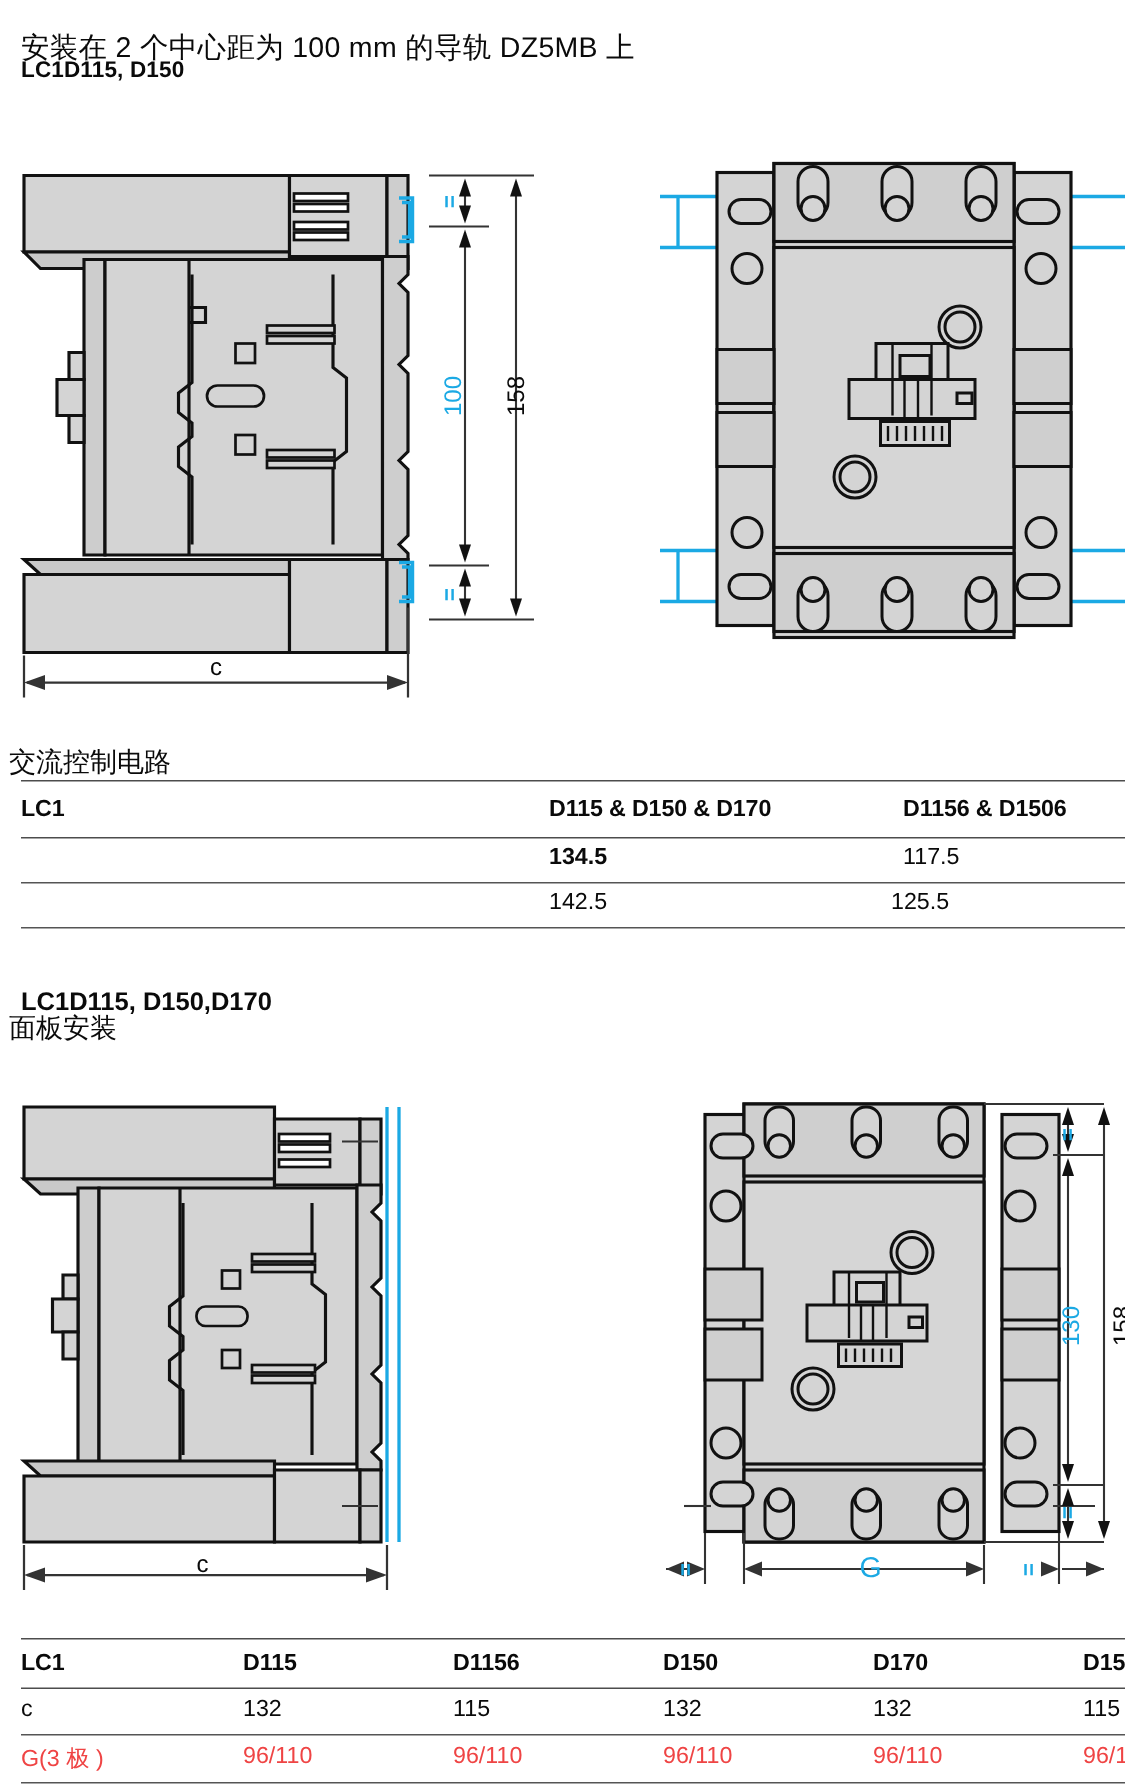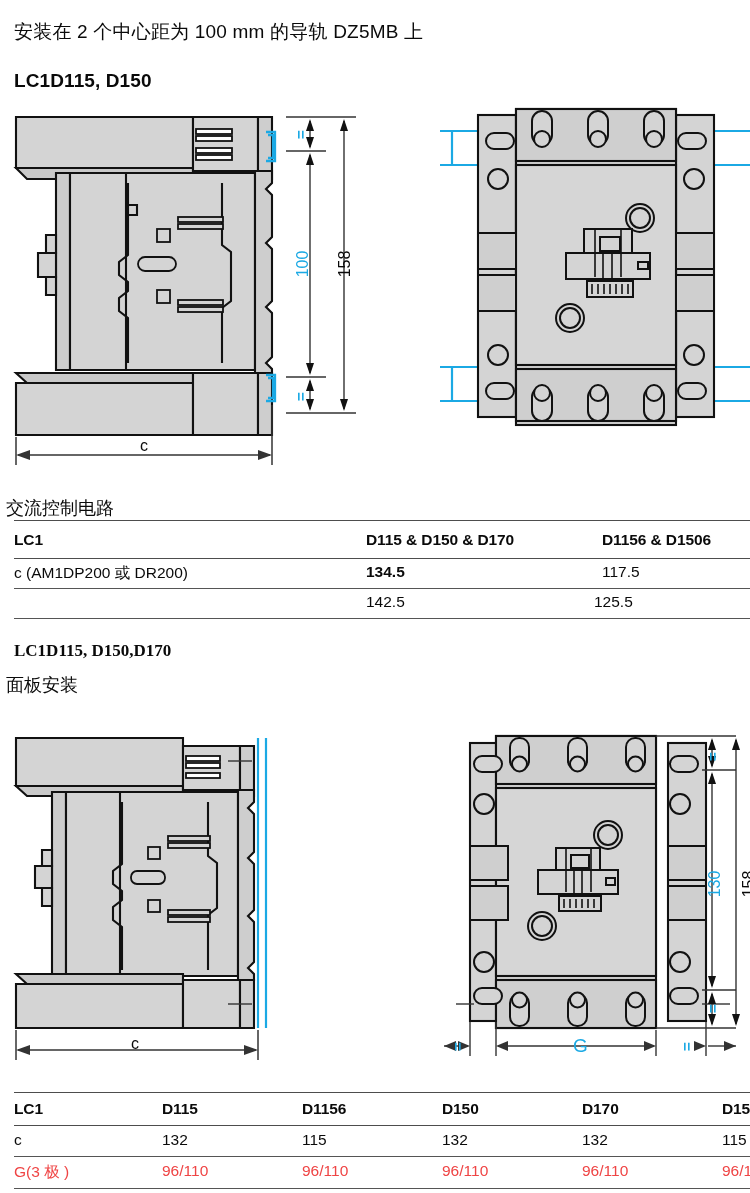--- a/index.html
+++ b/index.html
@@ -10,21 +10,21 @@
     color:#0a0a0a;
     -webkit-font-smoothing:antialiased;
   }
 
   
   .hdr-cn{
     position:absolute;left:14px;top:19px;font-size:19px;font-weight:400;
     letter-spacing:.2px;white-space:nowrap;
   }
   .hdr-code{
-    position:absolute;left:14px;top:70px;font-size:19px;font-weight:700;
+    position:absolute;left:14px;top:38px;font-size:15px;font-weight:700;
     letter-spacing:.1px;white-space:nowrap;
   }
   .sec-cn{
     position:absolute;left:6px;font-size:18px;font-weight:400;white-space:nowrap;
   }
   .sec-bold{
     position:absolute;left:14px;font-size:17px;font-weight:700;white-space:nowrap;
   }
 
   
@@ -240,29 +240,28 @@
 <div class="tbl" style="top:520px;width:736px;height:98px;">
   <div class="rule" style="top:0px;   width:736px;"></div>
   <div class="rule" style="top:38px;  width:736px;"></div>
   <div class="rule thin" style="top:68px;  width:736px;"></div>
   <div class="rule thin" style="top:98px;  width:736px;"></div>
 
   <div class="cell hd" style="left:0px;top:11px;">LC1</div>
   <div class="cell hd" style="left:352px;top:11px;">D115 &amp; D150 &amp; D170</div>
   <div class="cell hd" style="left:588px;top:11px;text-align:right;">D1156 &amp; D1506</div>
 
-  <div class="cell" style="left:0px;top:43px;">c (AM1DP200 或 DR200)</div>
   <div class="cell" style="left:352px;top:43px;font-weight:bold;">134.5</div>
   <div class="cell" style="left:588px;top:43px;">117.5</div>
 
   <div class="cell" style="left:352px;top:73px;">142.5</div>
   <div class="cell" style="left:580px;top:73px;">125.5</div>
 </div>
 
-<div class="sec-bold" style="top:641px;font-family:Liberation Serif, serif;">LC1D115, D150,D170</div>
+<div class="sec-bold" style="top:658px;">LC1D115, D150,D170</div>
 <div class="sec-cn" style="top:673px;">面板安装</div>
 
 <div class="dw" style="left:0px;top:718px;">
 <svg width="300" height="350" viewBox="0 0 300 350" xmlns="http://www.w3.org/2000/svg">
   <g fill="#d4d4d4" stroke="#111" stroke-width="2.1">
     <path d="M16,20 L183,20 L183,68 L16,68 Z"></path>
     <path d="M16,68 L183,68 L183,78 L27,78 Z" fill="#c9c9c9"></path>
     <path d="M183,28 L240,28 L240,72 L183,72 Z"></path>
     <path d="M240,28 L254,28 L254,78 L240,78 Z" fill="#cecece"></path>
     <path d="M52,74 L66,74 L66,258 L52,258 Z" fill="#cdcdcd"></path>

